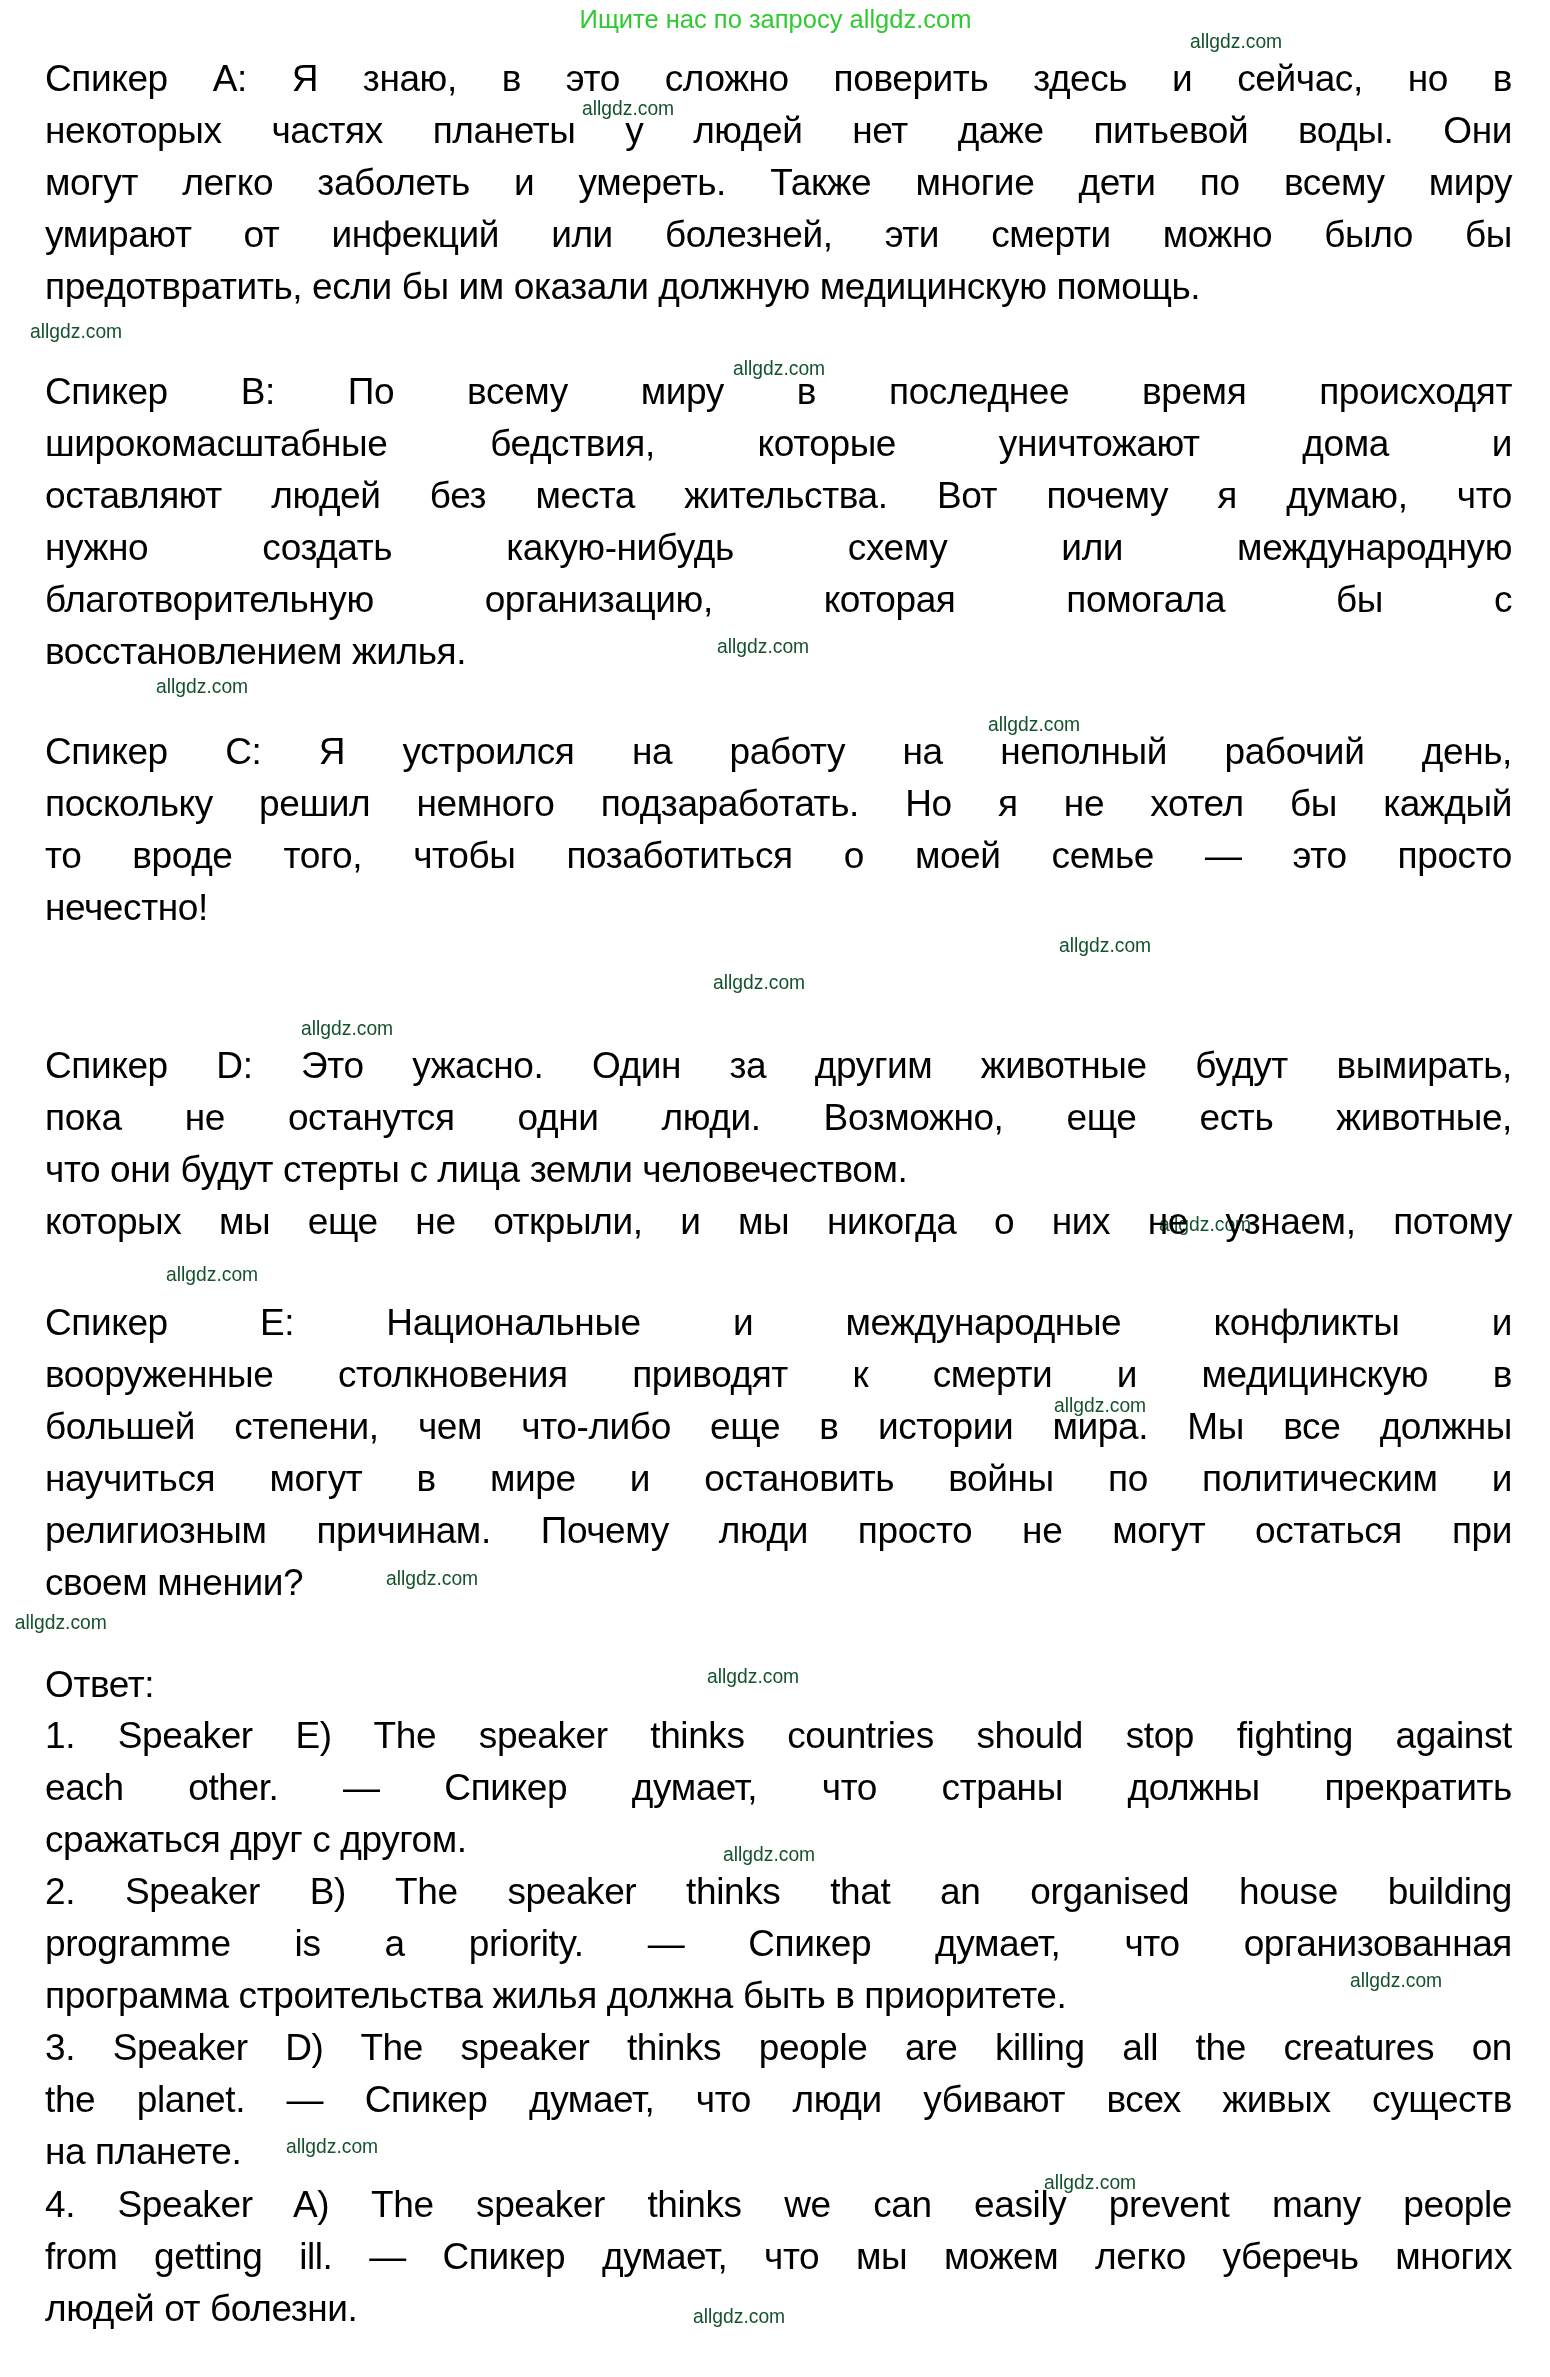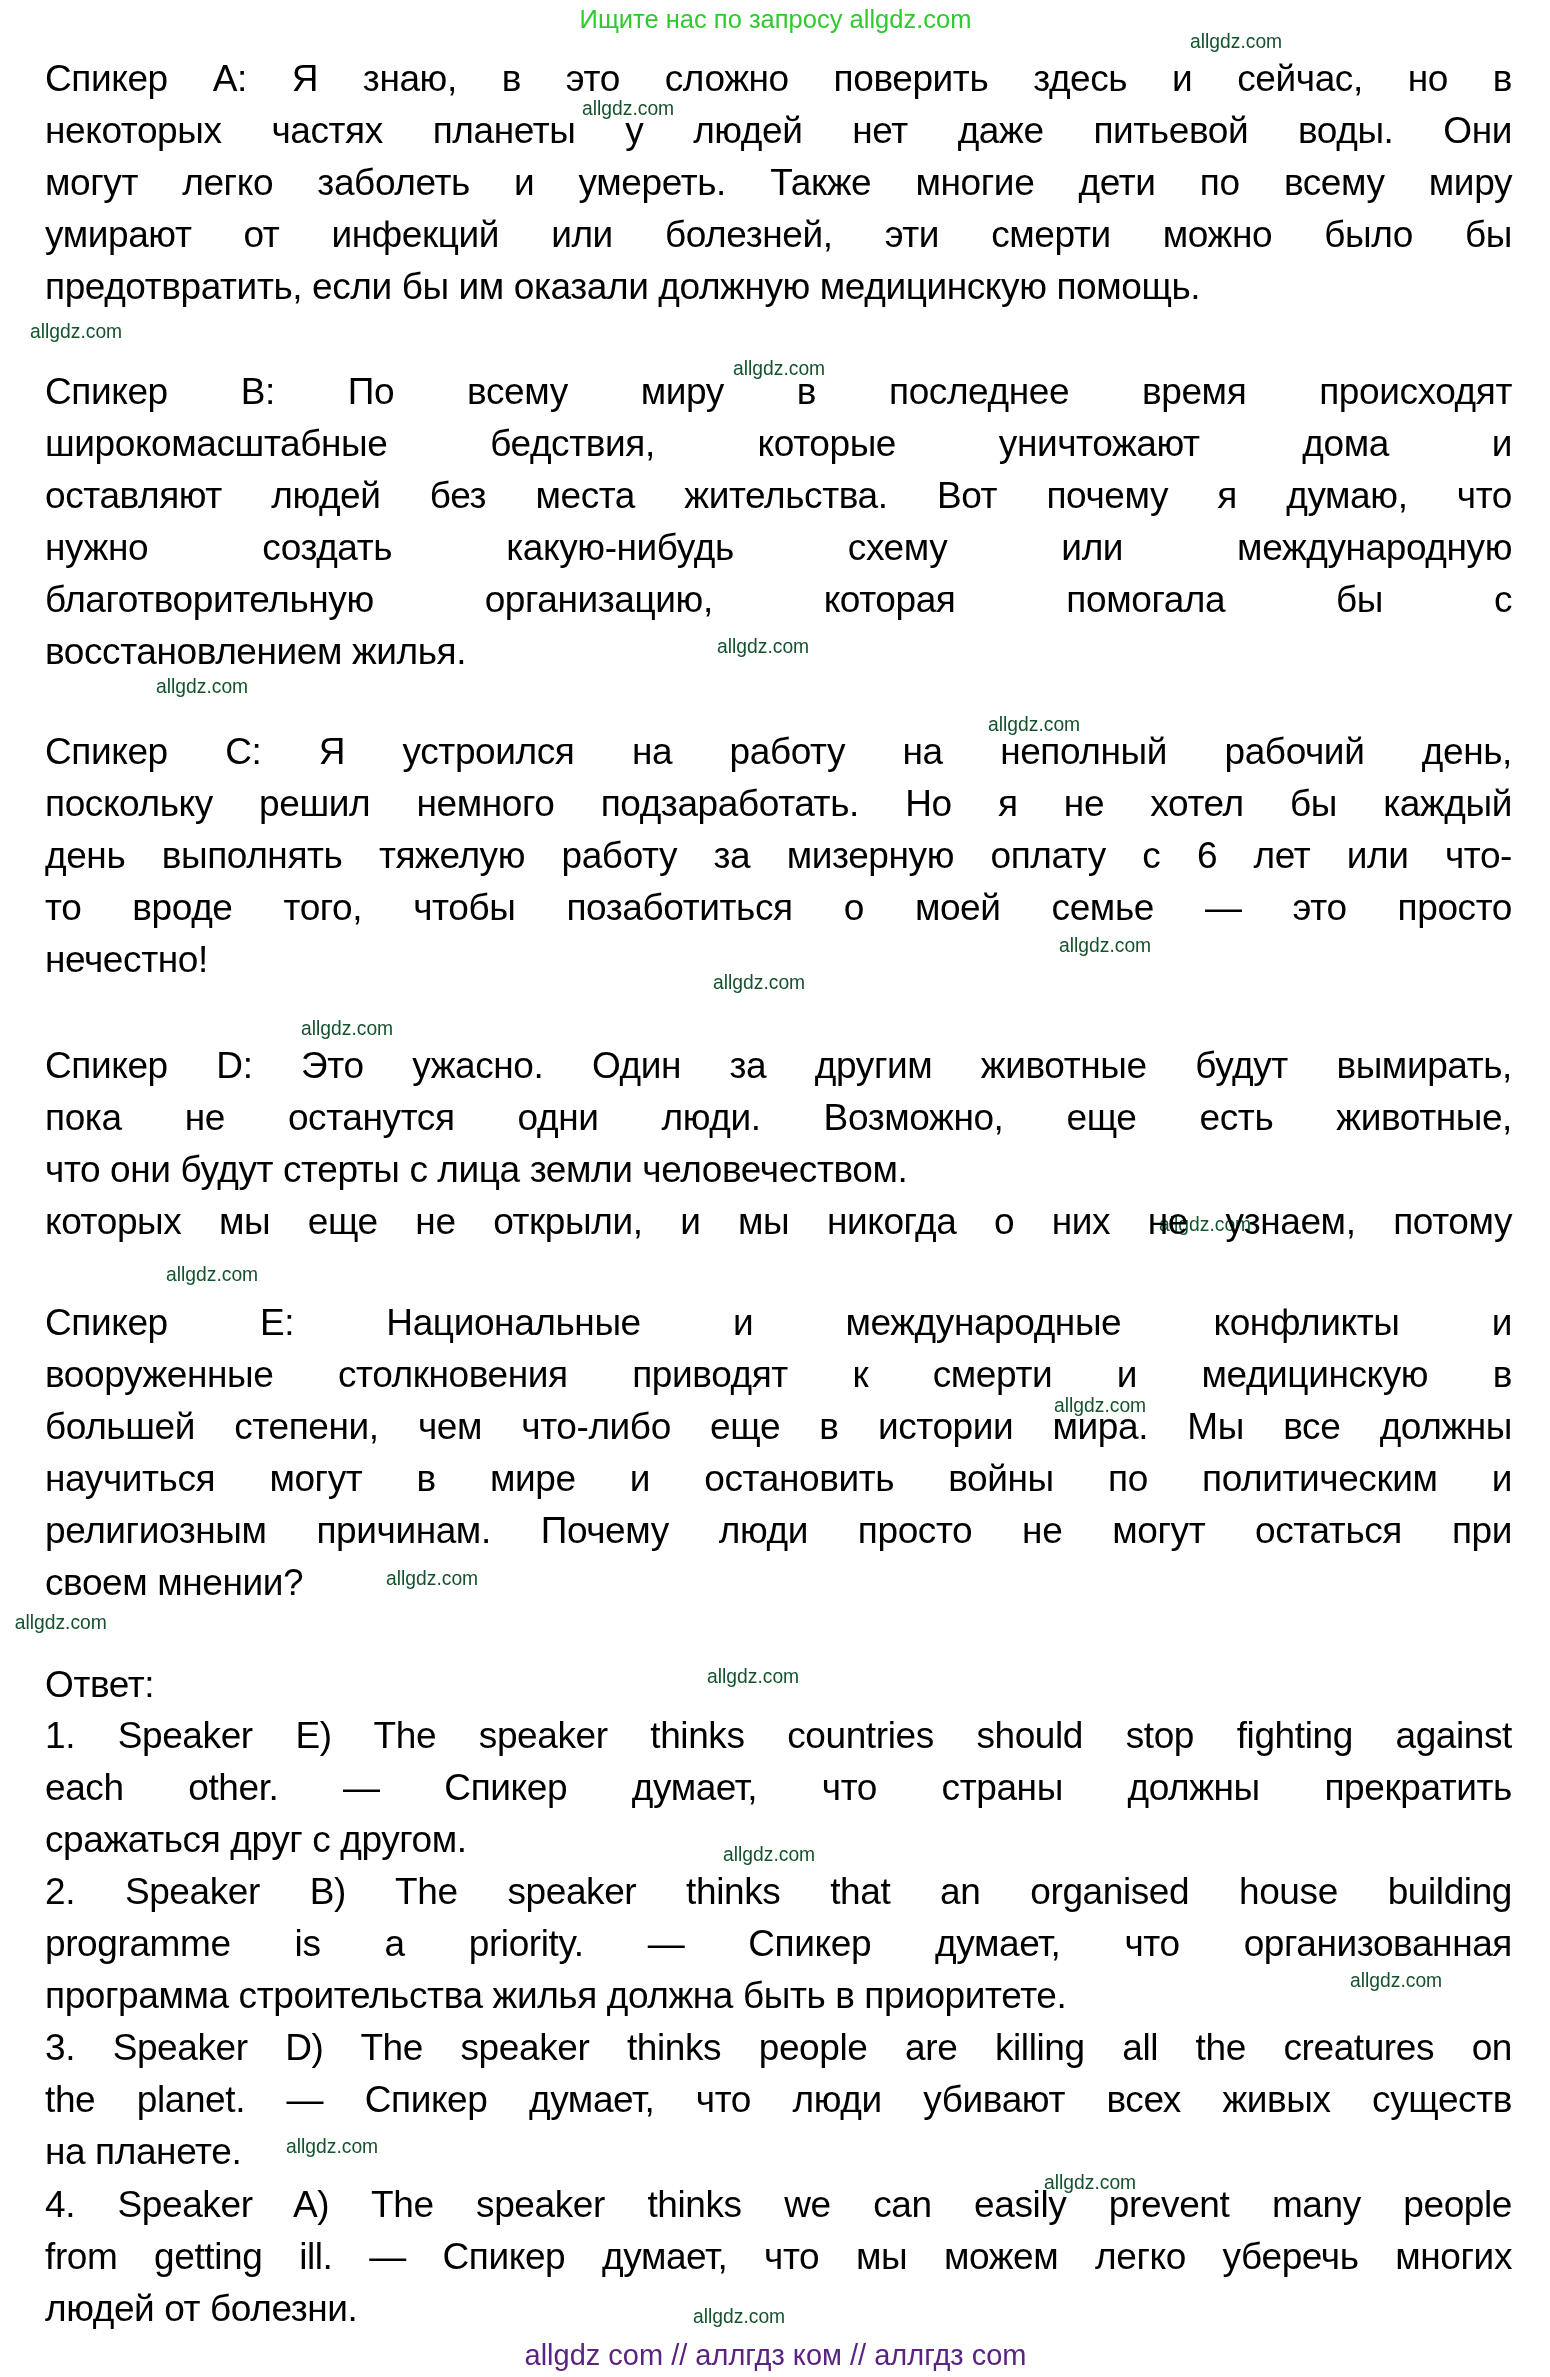--- a/index.html
+++ b/index.html
@@ -95,21 +95,20 @@
     <div class="tl">широкомасштабные бедствия, которые уничтожают дома и</div>
     <div class="tl">оставляют людей без места жительства. Вот почему я думаю, что</div>
     <div class="tl">нужно создать какую-нибудь схему или международную</div>
     <div class="tl">благотворительную организацию, которая помогала бы с</div>
     <div class="tl last">восстановлением жилья.</div>
   </div>
 
   <div class="para" style="top:726px">
     <div class="tl">Спикер С: Я устроился на работу на неполный рабочий день,</div>
     <div class="tl">поскольку решил немного подзаработать. Но я не хотел бы каждый</div>
-    <div class="tl">день выполнять тяжелую работу за мизерную оплату с 6 лет или что-</div>
     <div class="tl">то вроде того, чтобы позаботиться о моей семье — это просто</div>
     <div class="tl last">нечестно!</div>
   </div>
 
   <div class="para" style="top:1040px">
     <div class="tl">Спикер D: Это ужасно. Один за другим животные будут вымирать,</div>
     <div class="tl">пока не останутся одни люди. Возможно, еще есть животные,</div>
     <div class="tl last">что они будут стерты с лица земли человечеством.</div>
     <div class="tl">которых мы еще не открыли, и мы никогда о них не узнаем, потому</div>
   </div>
@@ -144,16 +143,15 @@
     <div class="tl">the planet. — Спикер думает, что люди убивают всех живых существ</div>
     <div class="tl last">на планете.</div>
   </div>
 
   <div class="para" style="top:2179px">
     <div class="tl">4. Speaker A) The speaker thinks we can easily prevent many people</div>
     <div class="tl">from getting ill. — Спикер думает, что мы можем легко уберечь многих</div>
     <div class="tl last">людей от болезни.</div>
   </div>
 
-  <div class="footer-note">allgdz com  //  аллгдз ком  //  аллгдз com</div>
 
 </div>
 
 
 </body></html>

